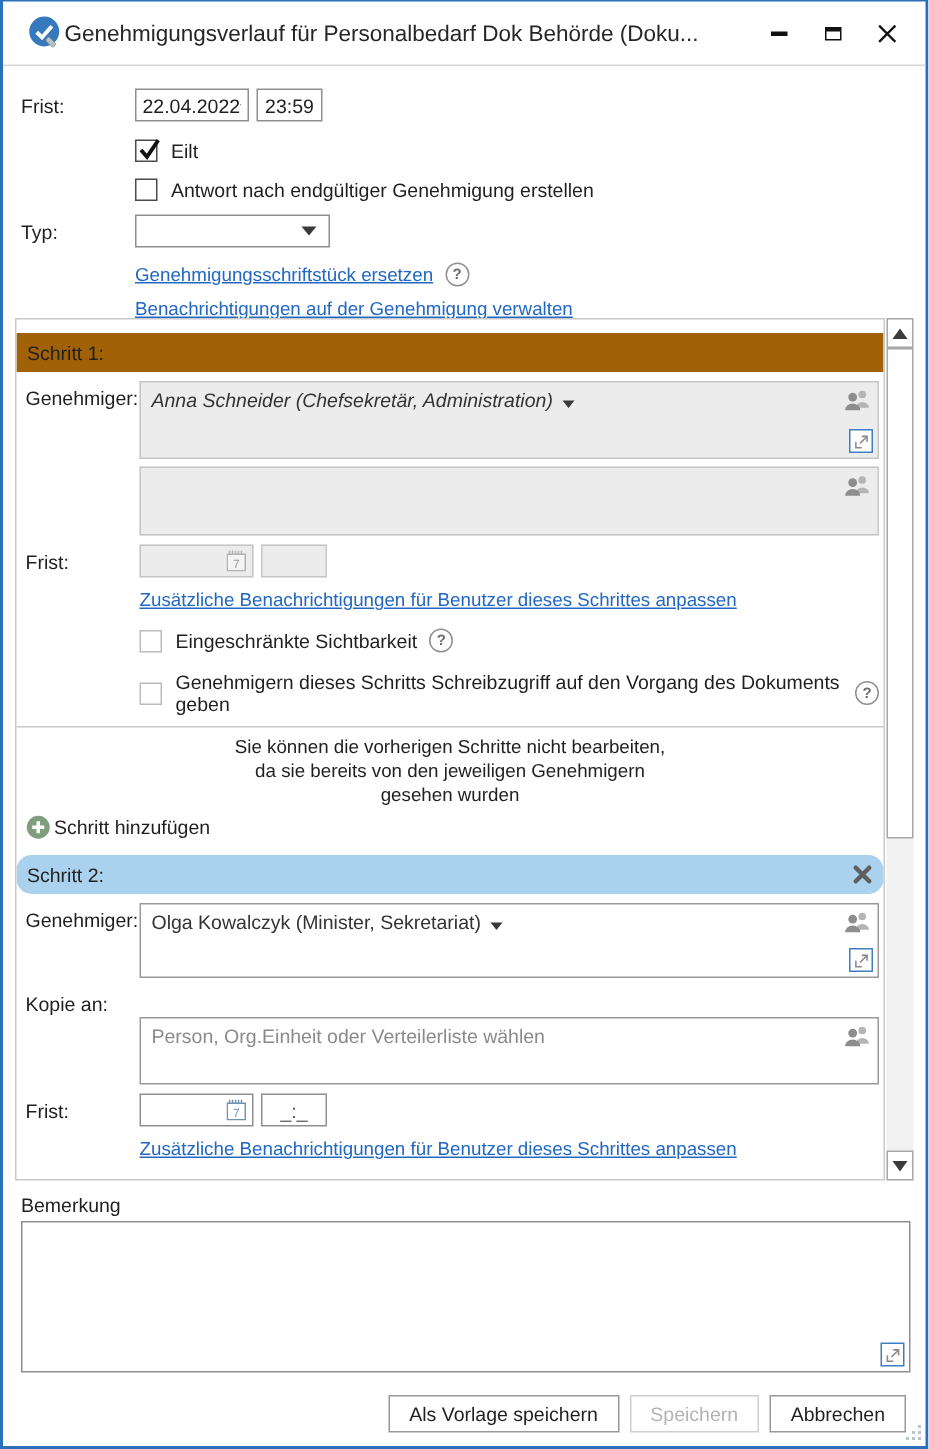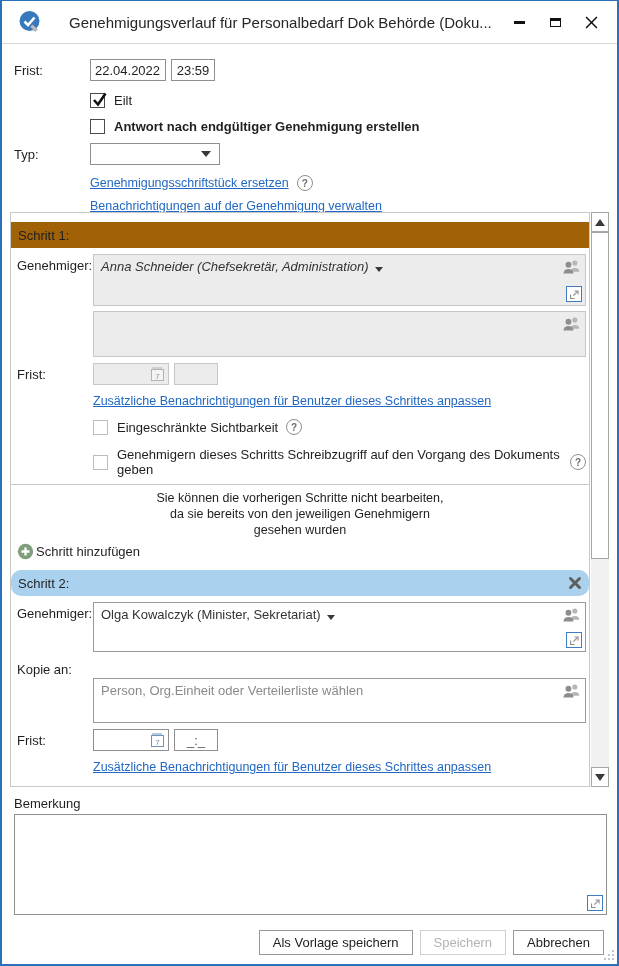--- a/index.html
+++ b/index.html
@@ -4,21 +4,21 @@
 <style>
   html,body{margin:0;padding:0;background:#fff;}
   .dialog{
     position:relative;width:619px;height:966px;box-sizing:border-box;
     background:#fff;border:2px solid #2a70ba;border-top-width:1px;
     font-family:"Liberation Sans","DejaVu Sans",sans-serif;overflow:hidden;color:#1f1f1f;
   }
   
   .titlebar{height:42px;display:flex;align-items:center;border-bottom:1px solid #d6d6d6;padding:0 8px 0 16px;}
   .appicon{width:24px;height:24px;flex:none;}
-  .title{font-size:15px;color:#262626;margin-left:27px;flex:1;white-space:nowrap;overflow:hidden;}
+  .title{font-size:15px;color:#262626;margin-left:1px;flex:1;white-space:nowrap;overflow:hidden;}
   .winbtn{width:36px;height:30px;display:flex;align-items:center;justify-content:center;cursor:default;}
   .glyph-min{width:11px;height:3px;background:#111;}
   .glyph-max{width:11px;height:9px;border:1.5px solid #111;border-top-width:3px;box-sizing:border-box;}
   
   .topform{padding:15px 12px 0;}
   .frow{display:flex;align-items:center;margin-bottom:8px;}
   .lbl{width:76px;flex:none;font-size:13px;}
   .tbox{height:22px;box-sizing:border-box;border:1px solid #8f8f8f;background:#fff;
         display:flex;align-items:center;font-size:13px;padding:0 4px;}
   .datebox{width:76px;justify-content:space-between;}
@@ -121,21 +121,21 @@
       </span>
     </div>
     <div class="frow indent" style="margin-top:12px;">
       <span class="cb">
         <svg viewBox="0 0 17 17">
             <path d="M3 9 L7 13.5 L14.5 2.5" stroke="#111" stroke-width="2.6" fill="none"></path>
           </svg>
       </span>
       <span class="cblbl">Eilt</span>
     </div>
-    <div class="frow indent" style="margin-top:11px;font-weight:bold;">
+    <div class="frow indent" style="margin-top:11px;">
       <span class="cb"></span>
       <span class="cblbl">Antwort nach endgültiger Genehmigung erstellen</span>
     </div>
     <div class="frow" style="margin-top:9px;">
       <span class="lbl">Typ:</span>
       <span class="select">
           <span class="caret"></span>
         </span>
     </div>
     <div class="frow indent" style="margin-top:10px;">

